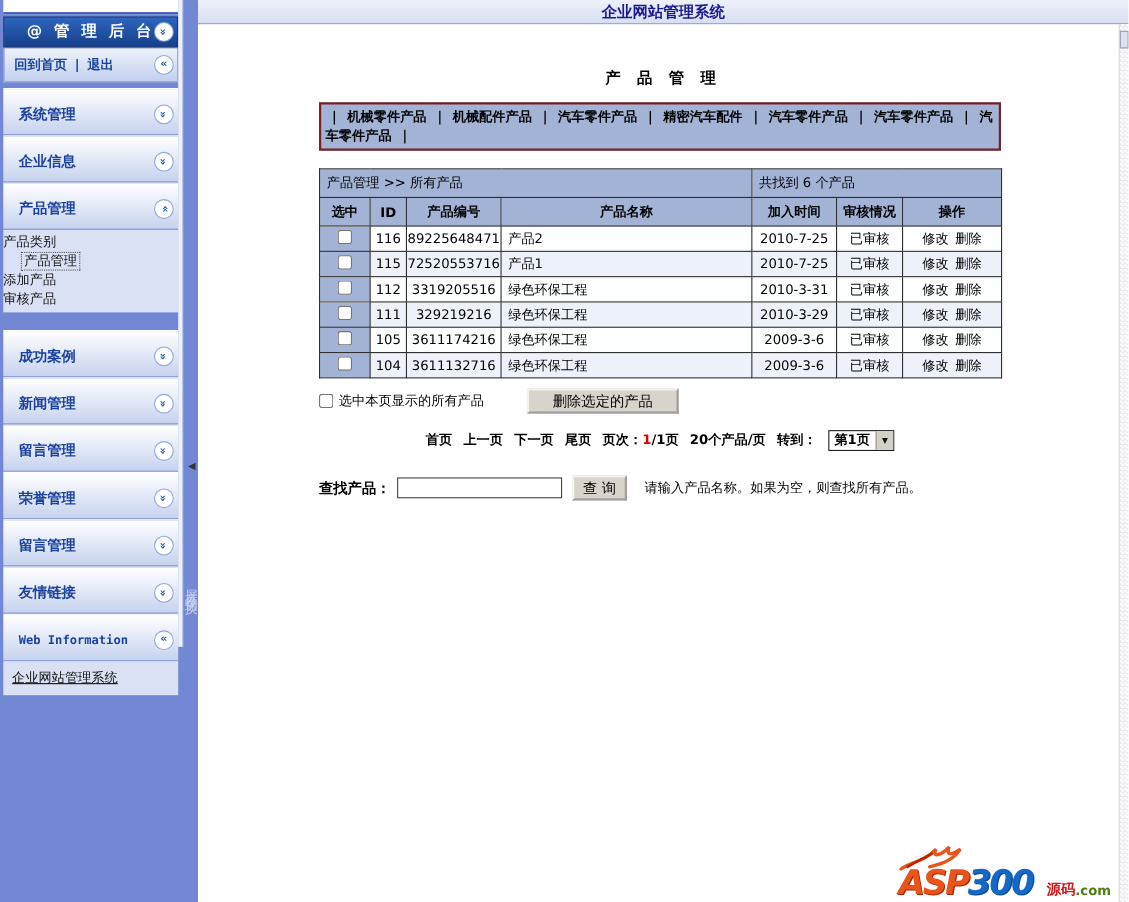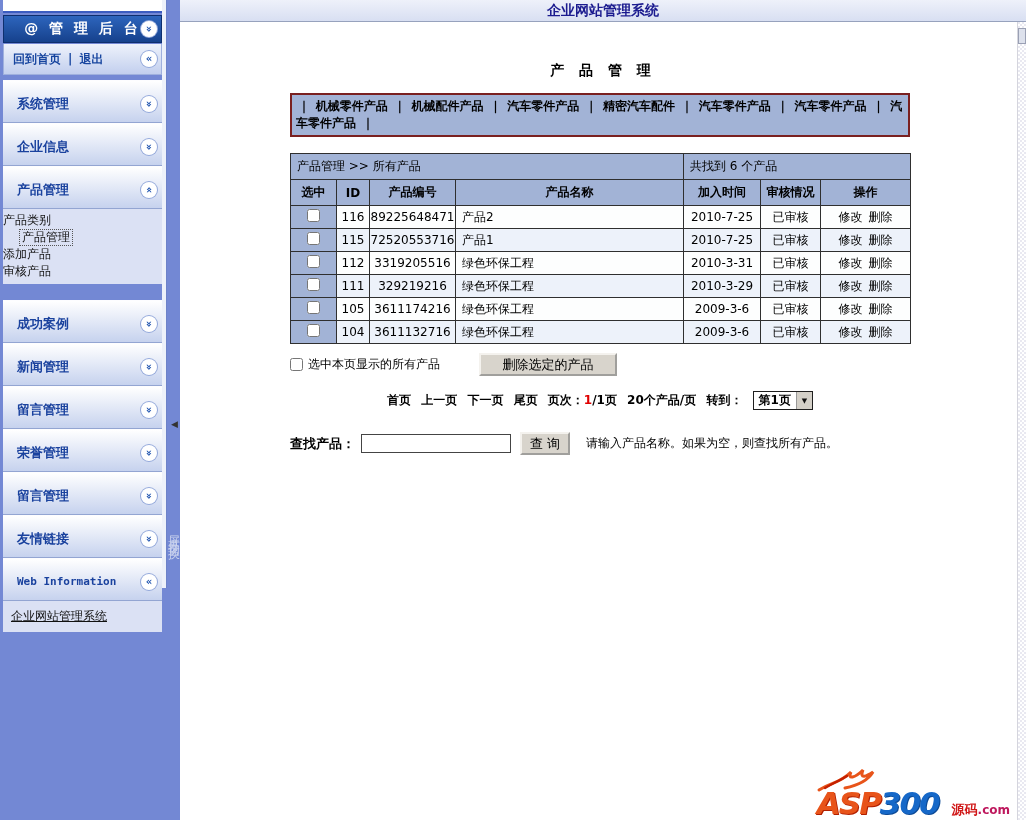--- a/index.html
+++ b/index.html
@@ -121,21 +121,21 @@
     background-size:4px 4px; border-left:1px solid #d5d5dd;
   }
   .scroll-thumb { position:absolute; top:6px; left:0; width:8px; height:16px; background:#dde1ec; border:1px solid #9aa0b4; }
   
   .logo { position:absolute; right:16px; bottom:4px; display:flex; align-items:flex-end; cursor:pointer; }
   .flame-svg { position:absolute; left:-6px; top:-26px; }
   .logo-asp { font-style:italic; font-weight:bold; font-size:31px; line-height:26px; color:#e8541a; letter-spacing:-2px; text-shadow:1px 1px 0 #b22000; }
   .logo-300 { font-style:italic; font-weight:bold; font-size:31px; line-height:26px; color:#1668c8; letter-spacing:-2px; text-shadow:1px 1px 0 #0d4a96; }
   .logo-right { display:flex; flex-direction:row; margin-left:13px; line-height:12px; }
   .logo-cn { color:#d01818; font-size:13px; font-weight:bold; }
-  .logo-com { color:#be185d; font-size:12px; font-weight:bold; }
+  .logo-com { color:#4d7c0f; font-size:12px; font-weight:bold; }
 </style>
 </head>
 <body>
 
 <div class="sidebar">
   <div class="side-white-strip"></div>
 
   <div class="admin-bar">
     <span>@ 管 理 后 台</span>
     <span class="circle-icon">

